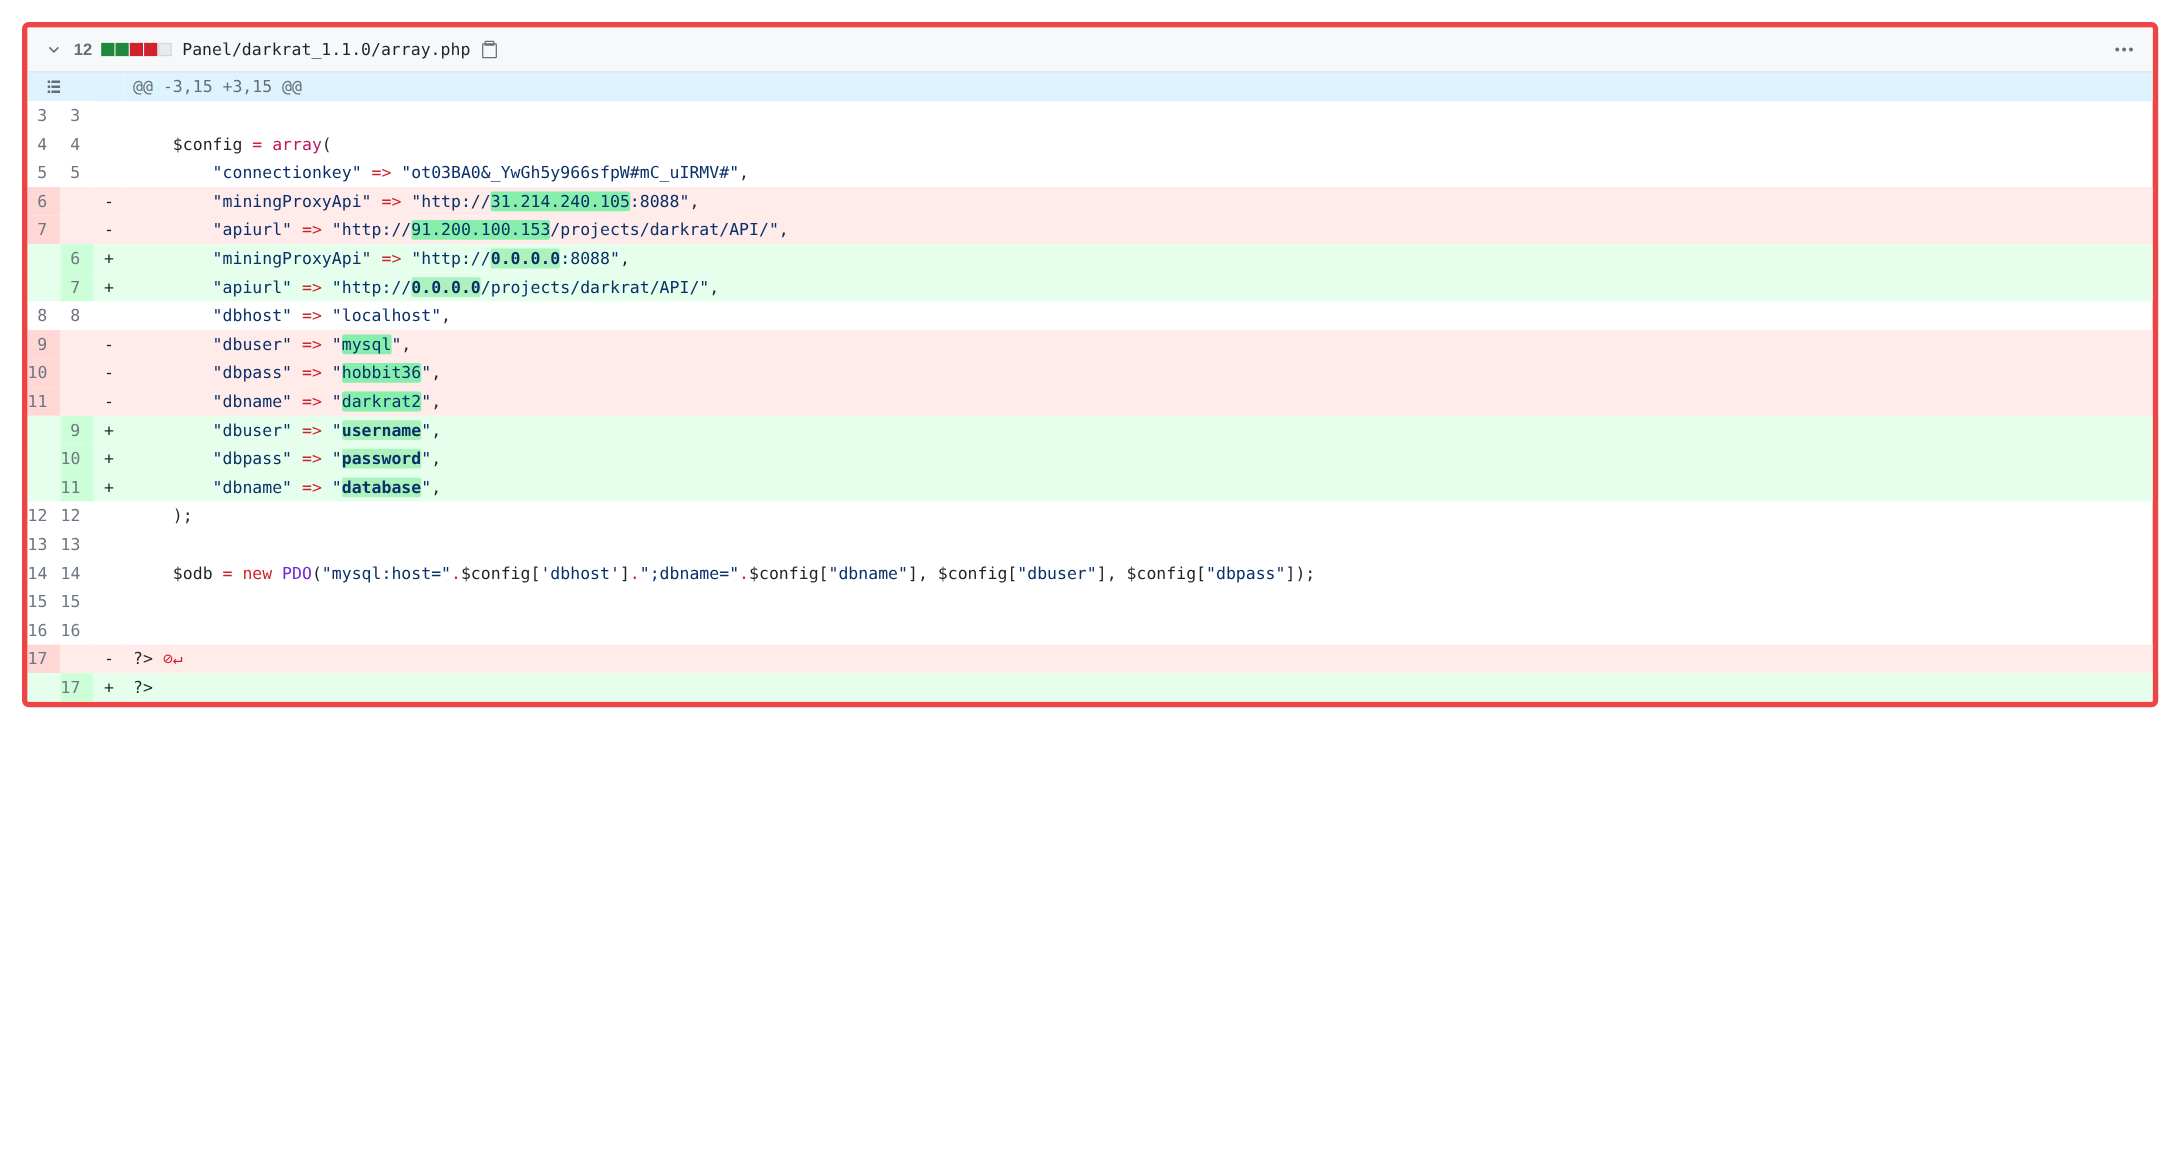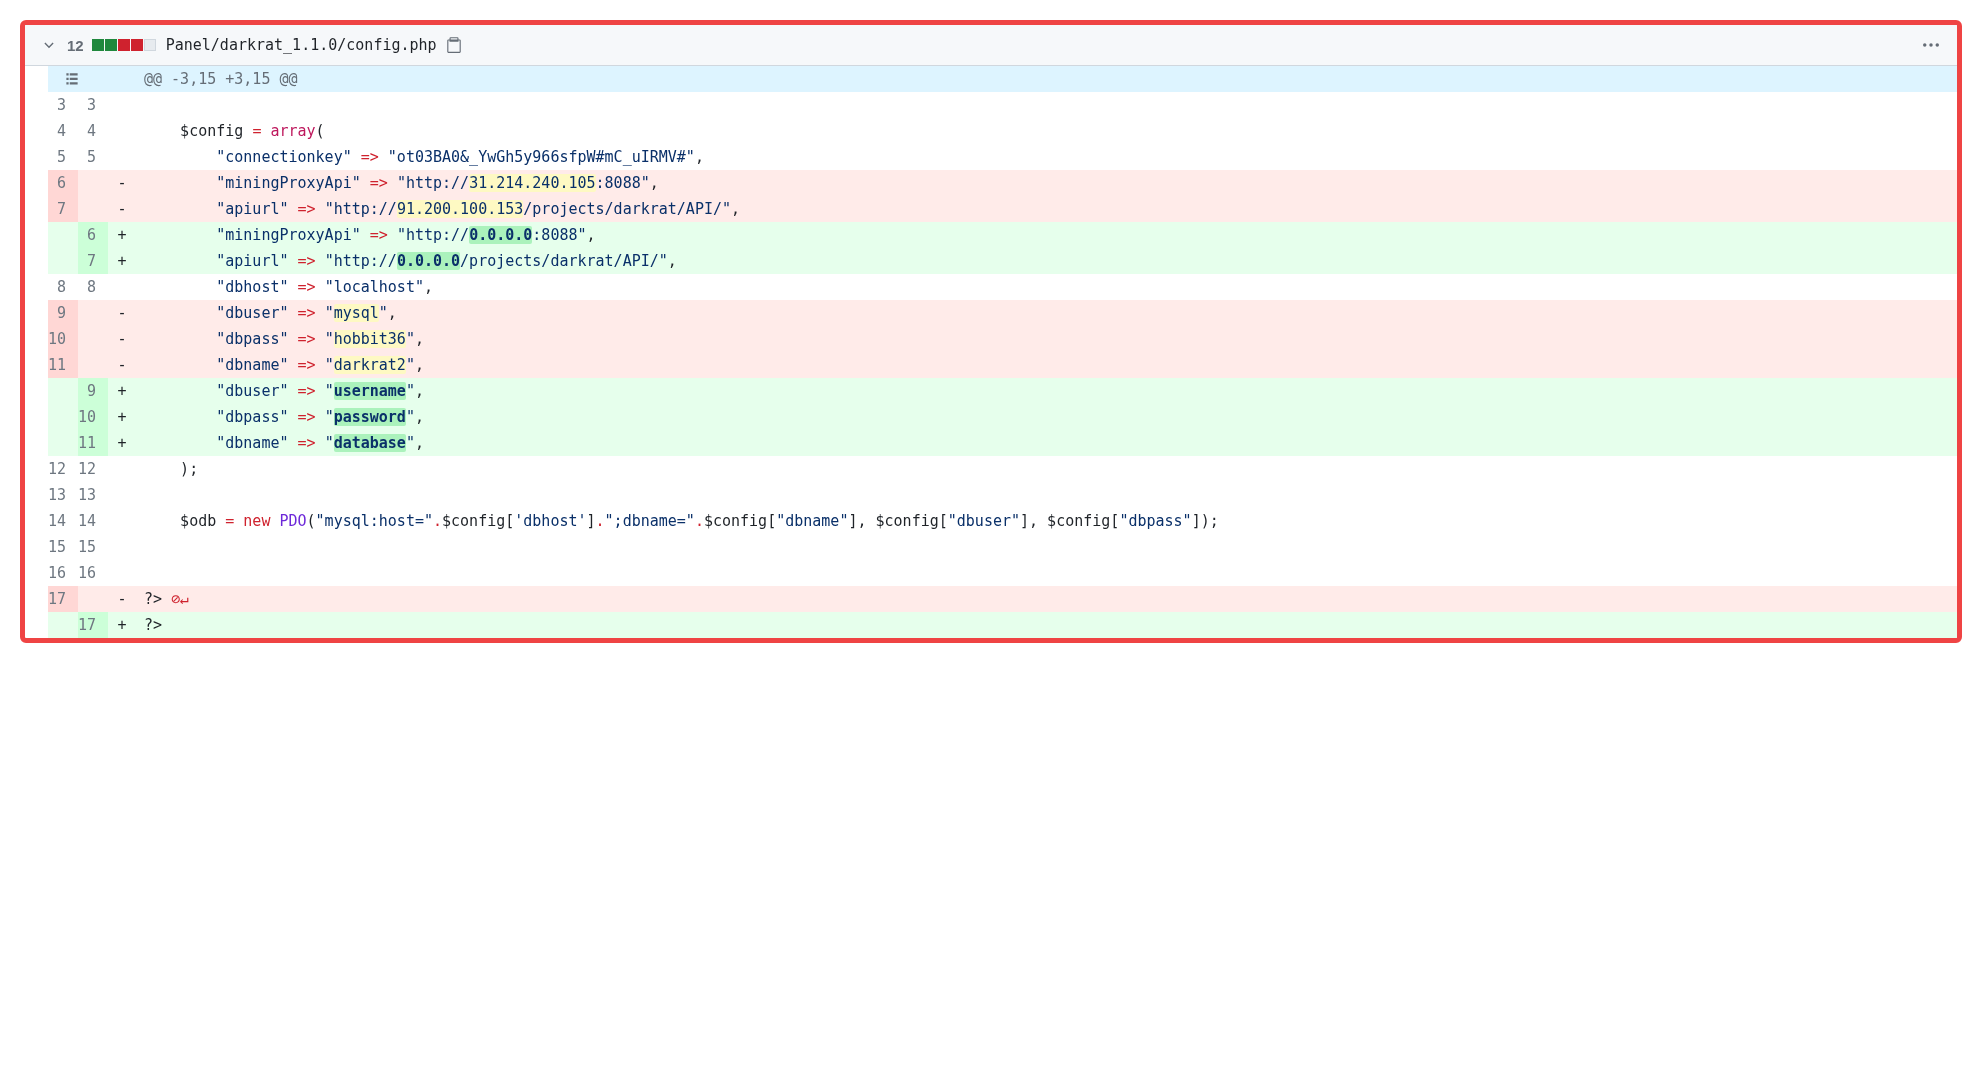--- a/index.html
+++ b/index.html
@@ -67,21 +67,20 @@
     font-size: 18px;
     letter-spacing: 2px;
     display:inline-flex;
   }
   table.diff {
     width: 100%;
     border-collapse: collapse;
     font-family: ui-monospace, SFMono-Regular, "SF Mono", Menlo, Consolas, monospace;
     font-size: 15px;
     table-layout: fixed;
-    margin-left: 23px;
   }
   td {
     padding: 0;
     line-height: 26px;
     vertical-align: top;
   }
   td.num {
     width: 60px;
     min-width: 60px;
     text-align: right;
@@ -120,21 +119,21 @@
   tr.add td.num { background:#ccffd8; }
   tr.add td.num.left { background:#e6ffec; }
   tr.add td.num.right { background:#ccffd8; }
 
   .tok-var { color:#1f2328; }
   .tok-op  { color:#cf222e; }
   .tok-kw  { color:#be185d; }
   .tok-str { color:#0a3069; }
   .tok-fn  { color:#6d28d9; }
   .tok-new { color:#cf222e; }
-  .hl-del  { background:#fef9c3; border-radius:2px; }
+  .hl-del  { background:#86efac; border-radius:2px; }
   .hl-add  { background:#abf2bc; border-radius:2px;font-weight:bold; }
   .nnl-icon { color:#cf222e; }
 </style>
 </head>
 <body>
 
 <div class="diff-container">
   <div class="file-header">
     <span class="chevron">
       <svg width="16" height="16" viewBox="0 0 16 16">
@@ -142,21 +141,21 @@
         </svg>
     </span>
     <span class="change-count">12</span>
     <span class="diffstat">
       <span class="sq-add"></span>
       <span class="sq-add"></span>
       <span class="sq-del"></span>
       <span class="sq-del"></span>
       <span class="sq-neutral"></span>
     </span>
-    <a class="file-path" href="#">Panel/darkrat_1.1.0/config.php</a>
+    <a class="file-path" href="#">Panel/darkrat_1.1.0/array.php</a>
     <span class="clipboard-icon">
       <svg width="18" height="18" viewBox="0 0 16 16">
           <path fill="currentColor" d="M5 1h6a1 1 0 0 1 1 1v1h1a1 1 0 0 1 1 1v10a1 1 0 0 1-1 1H3a1 1 0 0 1-1-1V4a1 1 0 0 1 1-1h1V2a1 1 0 0 1 1-1zm0 2h6V2H5v1zM3 4v10h10V4h-1v1H4V4H3z"></path>
         </svg>
     </span>
     <span class="spacer"></span>
     <span class="menu-dots">
       <svg width="20" height="20" viewBox="0 0 16 16">
           <circle cx="3" cy="8" r="1.4" fill="currentColor"></circle>
           <circle cx="8" cy="8" r="1.4" fill="currentColor"></circle>

